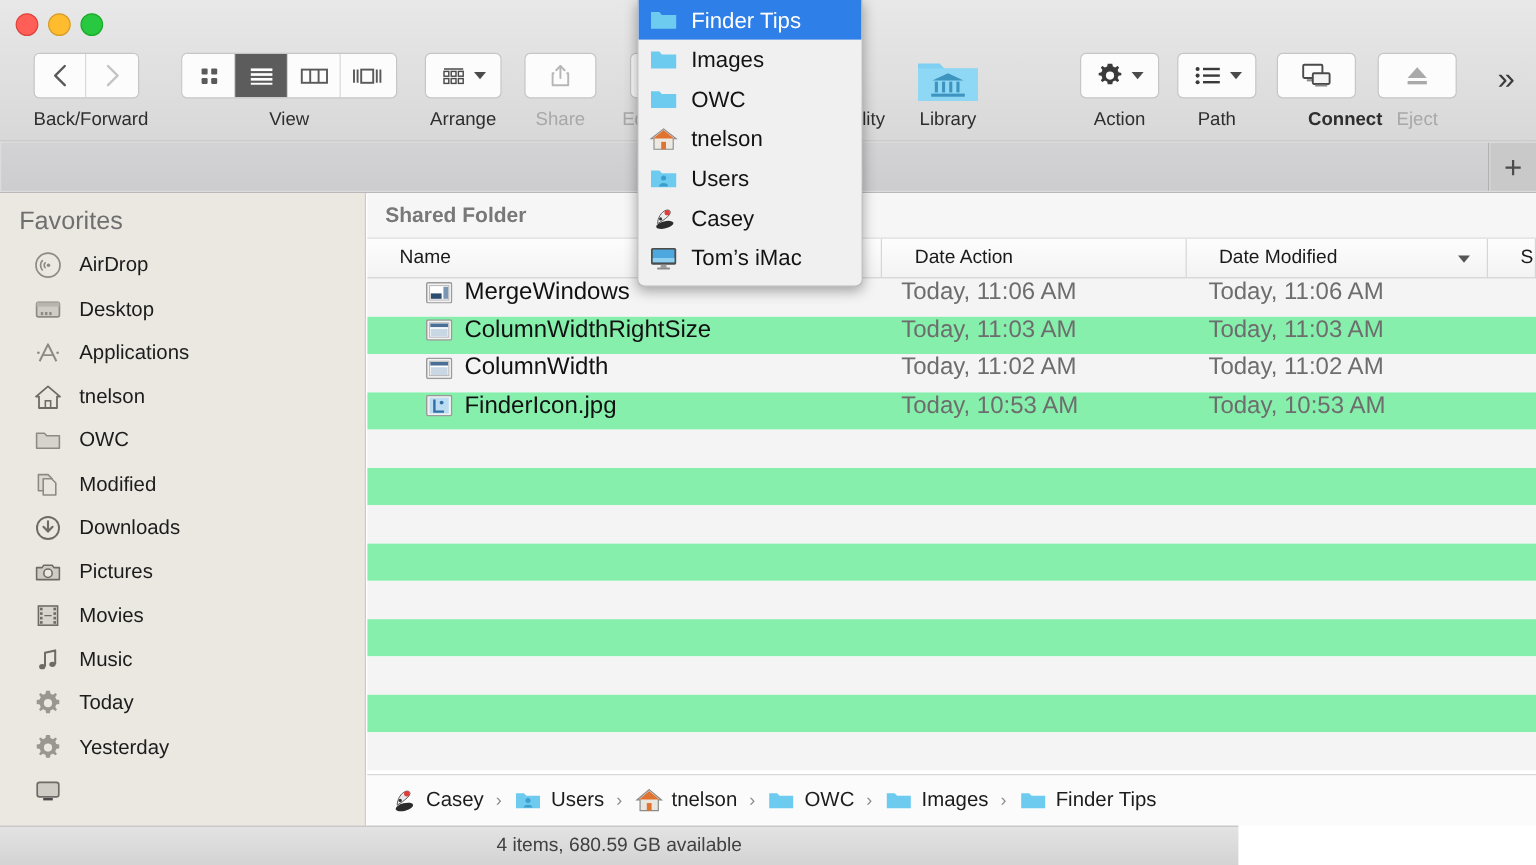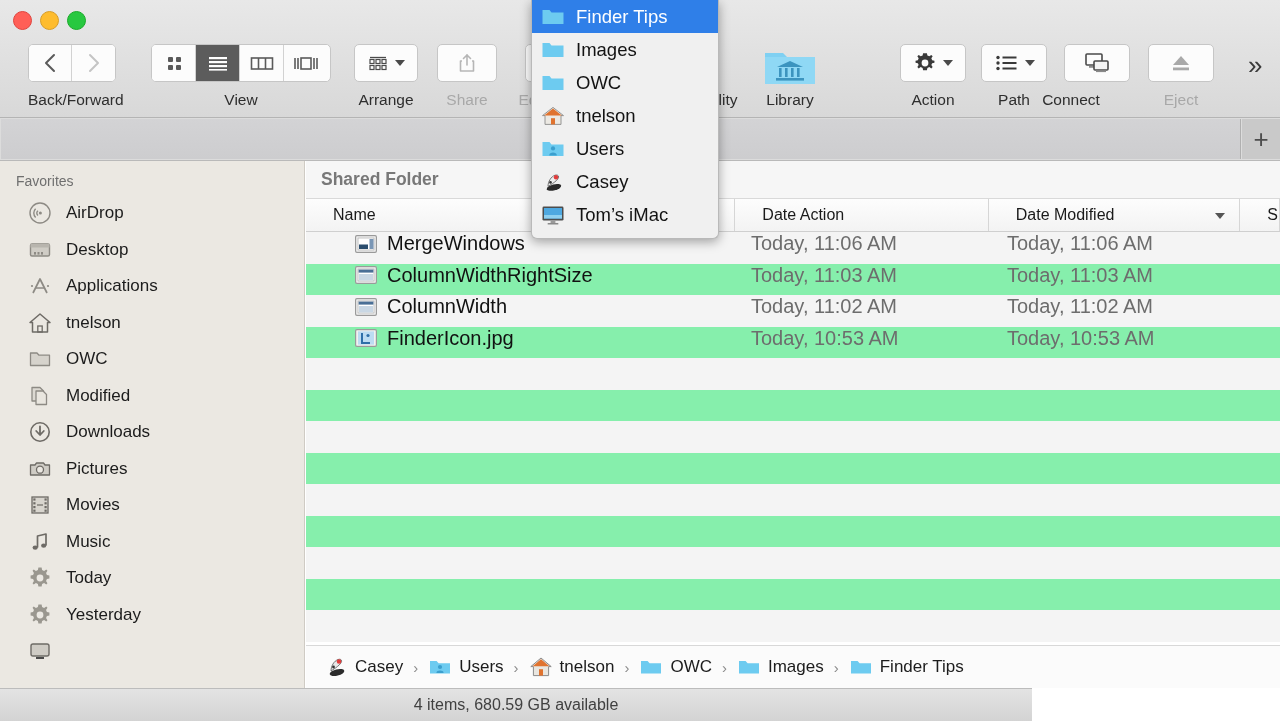--- a/index.html
+++ b/index.html
@@ -92,21 +92,21 @@
 
   
   #sidebar {
     position: absolute; left: 0; top: 161px; width: 305px; height: 527px;
     background: #ebe8e2;
     border-right: 1px solid #cfcbc4;
     overflow: hidden;
   }
   .sb-header {
     padding: 12px 0 6px 16px;
-    font-size: 14px; color: #6f6f6f; font-weight: 400;
+    font-size: 21px; color: #6f6f6f; font-weight: 400;
   }
   .sb-item {
     height: 36.5px;
     display: flex; align-items: center;
     padding-left: 28px; gap: 14px;
   }
   .sb-item .label { font-size: 17px; color: #1c1c1c; }
   .sb-icon { width: 24px; height: 24px; flex: 0 0 24px; display: block; }
 
   
@@ -342,21 +342,21 @@
     <div class="tb-group" style="left:1064px;">
       <div class="btn" style="width:66px;">
         <svg width="28" height="24" viewBox="0 0 28 24">
           <rect x="3" y="3" width="16" height="11" rx="1" fill="none" stroke="#4a4a4a" stroke-width="1.6"></rect>
           <rect x="6" y="15" width="10" height="1.8" fill="#8a8a8a"></rect>
           <rect x="11" y="10" width="14" height="9" rx="1" fill="#f4f4f4" stroke="#4a4a4a" stroke-width="1.6"></rect>
           <rect x="13" y="19.5" width="10" height="1.6" fill="#8a8a8a"></rect>
         </svg>
       </div>
     </div>
-    <div class="tb-label" style="left:1024px; width:94px;">Connect</div>
+    <div class="tb-label" style="left:1074px; width:94px;font-weight:bold;">Connect</div>
 
     <div class="tb-group" style="left:1148px;">
       <div class="btn" style="width:66px;">
         <svg width="24" height="22" viewBox="0 0 24 22">
           <polygon points="12,4 20,13 4,13" fill="#a9a9a9"></polygon>
           <rect x="4" y="15.5" width="16" height="2.8" fill="#a9a9a9"></rect>
         </svg>
       </div>
     </div>
     <div class="tb-label dim" style="left:1134px; width:94px;">Eject</div>

